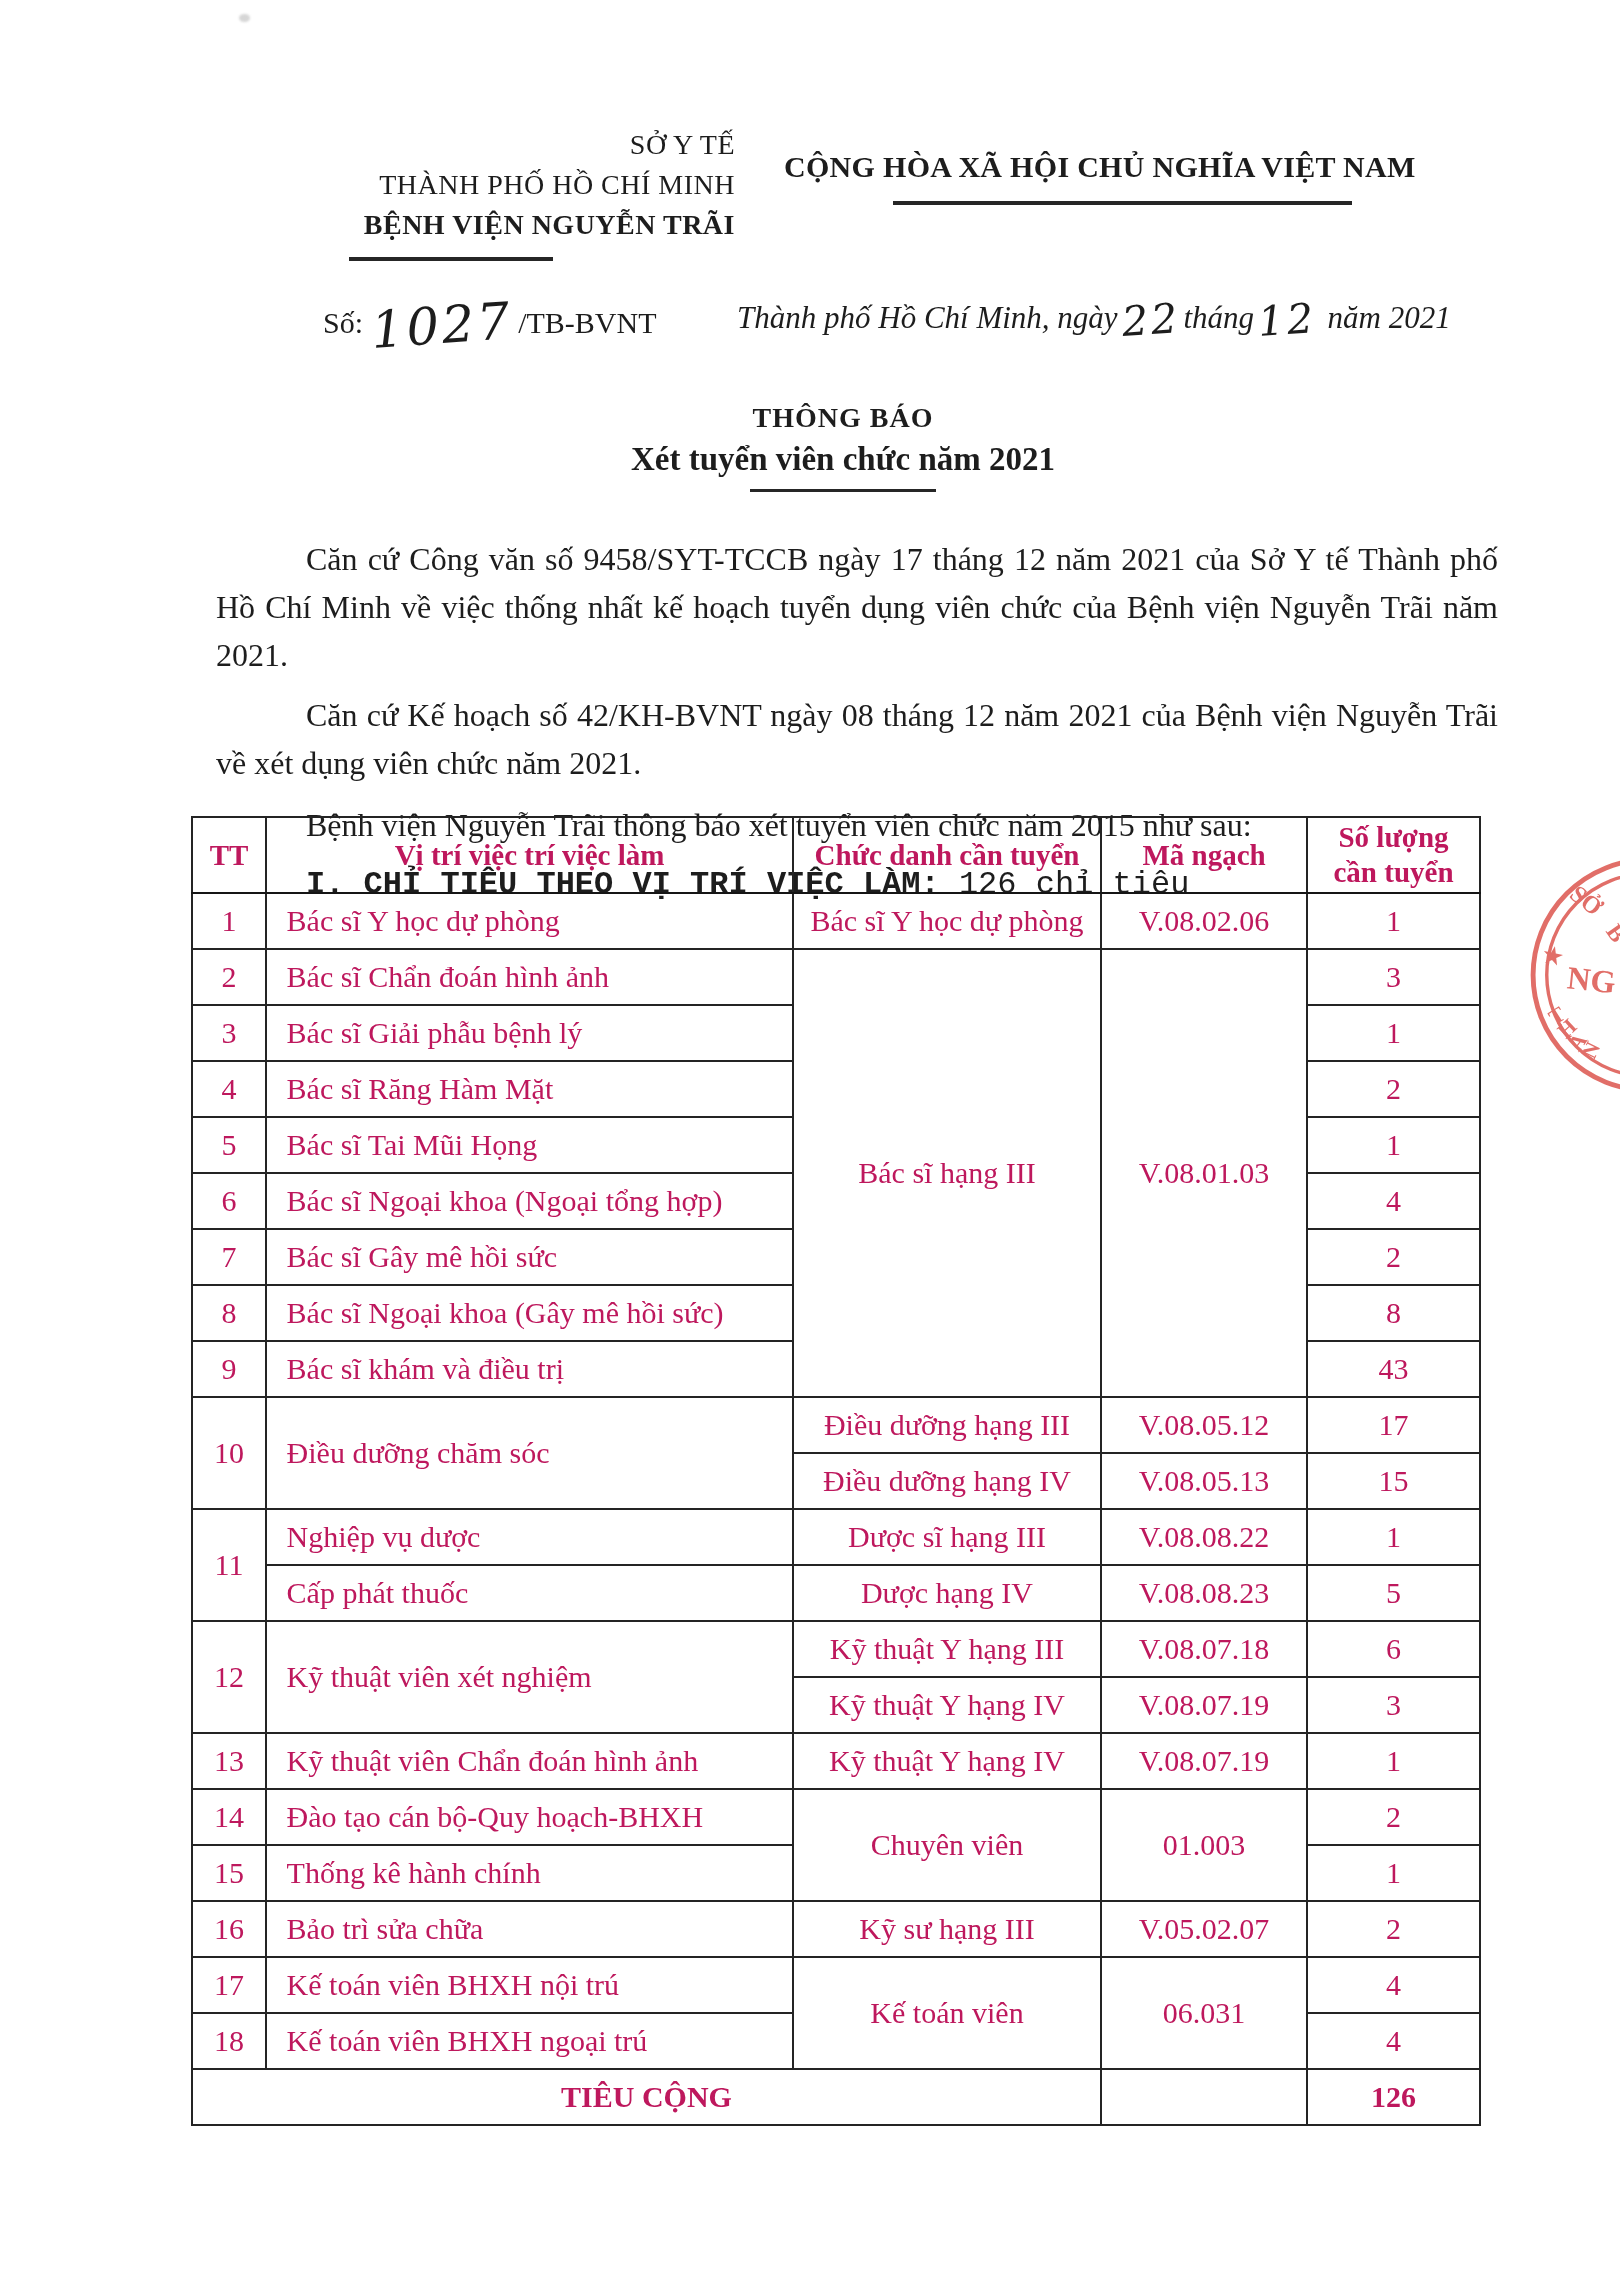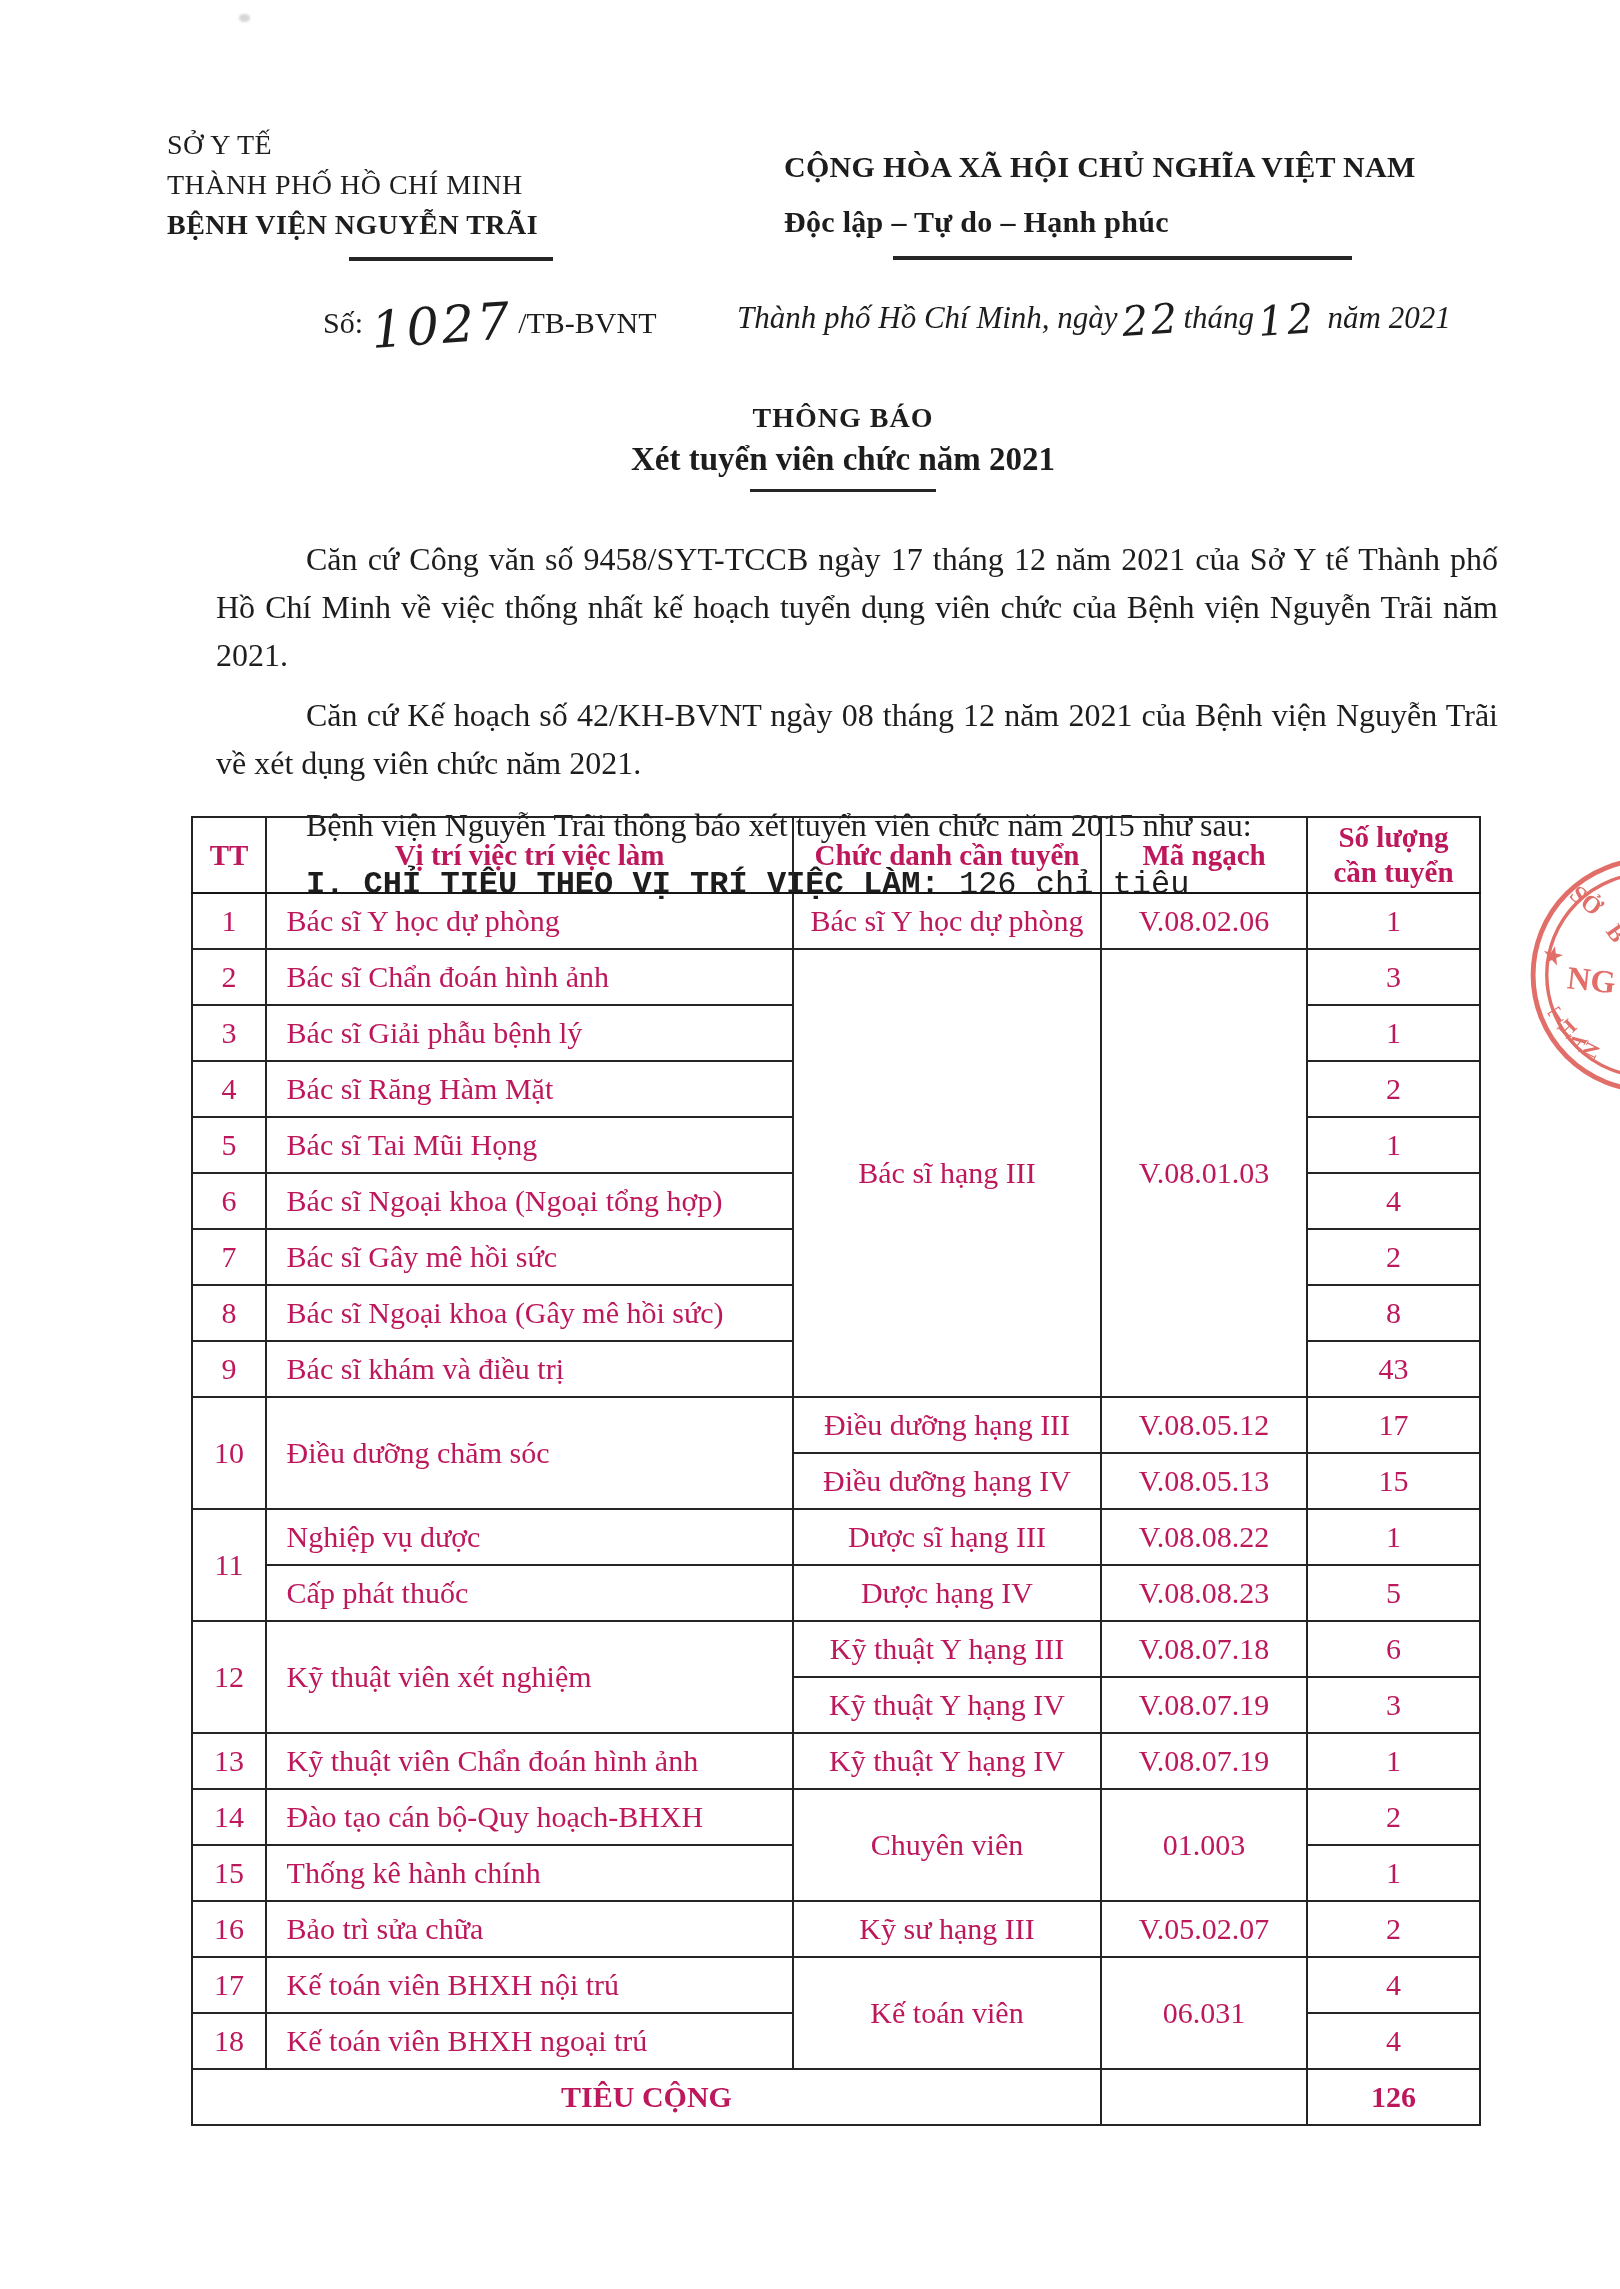--- a/index.html
+++ b/index.html
@@ -15,21 +15,21 @@
   .b { font-weight:bold; }
 
   .artifact-dot {
     position:absolute; left:239px; top:13.7px; width:10.8px; height:8.8px;
     background:#b5b5b5; border-radius:50%; opacity:.55; filter:blur(1px);
   }
 
   
   .hdr-left {
     position:absolute; top:125px; left:167px; width:568px;
-    text-align:left; font-size:28px; line-height:40px; letter-spacing:0.5px;
+    text-align:right; font-size:28px; line-height:40px; letter-spacing:0.5px;
   }
   .rule-left { width:204px; height:3.9px; background:#262626; margin:11.8px auto 0; }
   .hdr-right {
     position:absolute; top:139px; left:784px; width:676px;
     text-align:left; font-weight:bold; font-size:30px; line-height:55px; letter-spacing:0.3px;
   }
   .rule-right { width:459px; height:3.9px; background:#262626; margin:6.9px auto 0; }
 
   
   .ref-so { position:absolute; top:306px; left:323px; font-size:30px; white-space:nowrap; }
@@ -83,21 +83,20 @@
 
   <div class="hdr-left">
     <div>SỞ Y TẾ</div>
     <div>THÀNH PHỐ HỒ CHÍ MINH</div>
     <div class="b">BỆNH VIỆN NGUYỄN TRÃI</div>
     <div class="rule-left"></div>
   </div>
 
   <div class="hdr-right">
     <div>CỘNG HÒA XÃ HỘI CHỦ NGHĨA VIỆT NAM</div>
-    <div>Độc lập – Tự do – Hạnh phúc</div>
     <div class="rule-right"></div>
   </div>
 
   <div class="ref-so"><span>Số:</span><span class="hand hand-no">1027</span><span>/TB-BVNT</span></div>
 
   <div class="ref-date"><span>Thành phố Hồ Chí Minh, ngày</span><span class="hand hand-dt">22</span><span>tháng</span><span class="hand hand-dt">12</span> <span>năm 2021</span></div>
 
   <div class="titleblock">
     <div class="t1">THÔNG BÁO</div>
     <div class="t2">Xét tuyển viên chức năm 2021</div>

